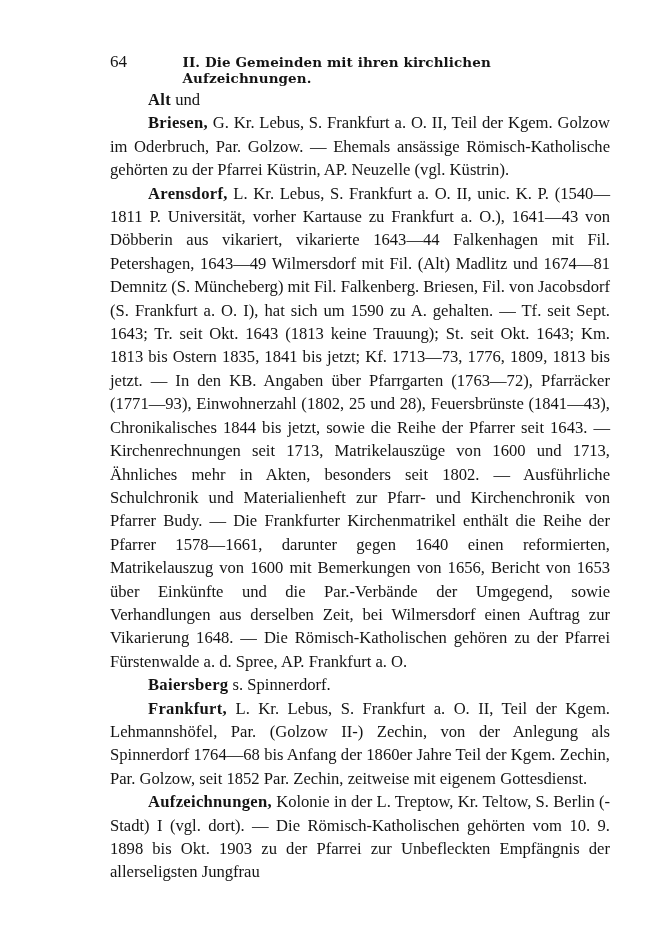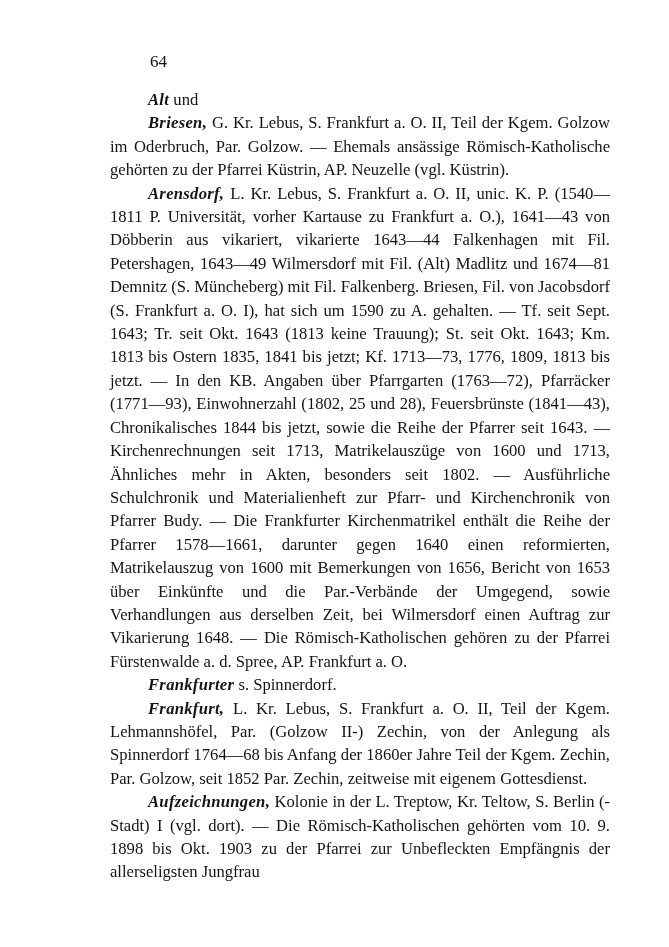--- a/index.html
+++ b/index.html
@@ -4,41 +4,42 @@
 <style>
   html, body { margin: 0; padding: 0; }
   body {
     width: 669px; height: 947px; background: #ffffff; overflow: hidden;
     font-family: "DejaVu Serif", "Liberation Serif", serif;
     color: #141414;
   }
   .page { position: relative; width: 669px; height: 947px; }
   .header {
     position: absolute; top: 52px; left: 110px; width: 500px;
-    font-size: 14px; display: flex; align-items: baseline; margin-left: 40px;
+    font-size: 14px; display: flex; align-items: baseline;
   }
   .page-number { font-family: "Liberation Serif", serif; font-size: 17px; width: 75px; }
   .running-head { font-weight: bold; font-size: 13.5px; letter-spacing: 0.1px; }
   .body-text {
     position: absolute; top: 88px; left: 110px; width: 500px;
     font-family: "Liberation Serif", serif; font-size: 16.6px; line-height: 23.4px;
     text-align: justify; hyphens: manual;
   }
   .entry { text-indent: 38px; margin: 0; }
-  .lemma { font-weight: bold; letter-spacing: 0.3px; font-style: italic; }
+  .lemma { font-weight: bold; letter-spacing: 0.3px; }
 </style>
 </head>
 <body>
 
 <div class="page">
   <div class="header">
     <span class="page-number">64</span>
+    <span class="running-head">II. Die Gemeinden mit ihren kirchlichen Aufzeichnungen.</span>
   </div>
 
   <div class="body-text">
     <p class="entry"><span class="lemma">Alt</span><span> und</span></p>
     <p class="entry"><span class="lemma">Briesen,</span><span> G. Kr. Lebus, S. Frankfurt a. O. II, Teil der Kgem. Golzow im Oderbruch, Par. Golzow. — Ehemals ansässige Römisch-Katholische gehörten zu der Pfarrei Küstrin, AP. Neuzelle (vgl. Küstrin).</span></p>
     <p class="entry"><span class="lemma">Arensdorf,</span><span> L. Kr. Lebus, S. Frankfurt a. O. II, unic. K. P. (1540—1811 P. Universität, vorher Kartause zu Frankfurt a. O.), 1641—43 von Döbberin aus vikariert, vikarierte 1643—44 Falkenhagen mit Fil. Petershagen, 1643—49 Wilmersdorf mit Fil. (Alt) Madlitz und 1674—81 Demnitz (S. Müncheberg) mit Fil. Falkenberg. Briesen, Fil. von Jacobsdorf (S. Frankfurt a. O. I), hat sich um 1590 zu A. gehalten. — Tf. seit Sept. 1643; Tr. seit Okt. 1643 (1813 keine Trauung); St. seit Okt. 1643; Km. 1813 bis Ostern 1835, 1841 bis jetzt; Kf. 1713—73, 1776, 1809, 1813 bis jetzt. — In den KB. Angaben über Pfarrgarten (1763—72), Pfarräcker (1771—93), Einwohnerzahl (1802, 25 und 28), Feuersbrünste (1841—43), Chronikalisches 1844 bis jetzt, sowie die Reihe der Pfarrer seit 1643. — Kirchenrechnungen seit 1713, Matrikelauszüge von 1600 und 1713, Ähnliches mehr in Akten, besonders seit 1802. — Ausführliche Schulchronik und Materialienheft zur Pfarr- und Kirchenchronik von Pfarrer Budy. — Die Frankfurter Kirchenmatrikel enthält die Reihe der Pfarrer 1578—1661, darunter gegen 1640 einen reformierten, Matrikelauszug von 1600 mit Bemerkungen von 1656, Bericht von 1653 über Einkünfte und die Par.-Verbände der Umgegend, sowie Verhandlungen aus derselben Zeit, bei Wilmersdorf einen Auftrag zur Vikarierung 1648. — Die Römisch-Katholischen gehören zu der Pfarrei Fürstenwalde a. d. Spree, AP. Frankfurt a. O.</span></p>
-    <p class="entry"><span class="lemma">Frankfurter</span><span> s. Spinnerdorf.</span></p>
+    <p class="entry"><span class="lemma">Baiersberg</span><span> s. Spinnerdorf.</span></p>
     <p class="entry"><span class="lemma">Frankfurt,</span><span> L. Kr. Lebus, S. Frankfurt a. O. II, Teil der Kgem. Lehmannshöfel, Par. (Golzow II-) Zechin, von der Anlegung als Spinnerdorf 1764—68 bis Anfang der 1860er Jahre Teil der Kgem. Zechin, Par. Golzow, seit 1852 Par. Zechin, zeitweise mit eigenem Gottesdienst.</span></p>
     <p class="entry"><span class="lemma">Aufzeichnungen,</span><span> Kolonie in der L. Treptow, Kr. Teltow, S. Berlin (-Stadt) I (vgl. dort). — Die Römisch-Katholischen gehörten vom 10. 9. 1898 bis Okt. 1903 zu der Pfarrei zur Unbefleckten Empfängnis der allerseligsten Jungfrau</span></p>
   </div>
 </div>
 
 </body></html>

